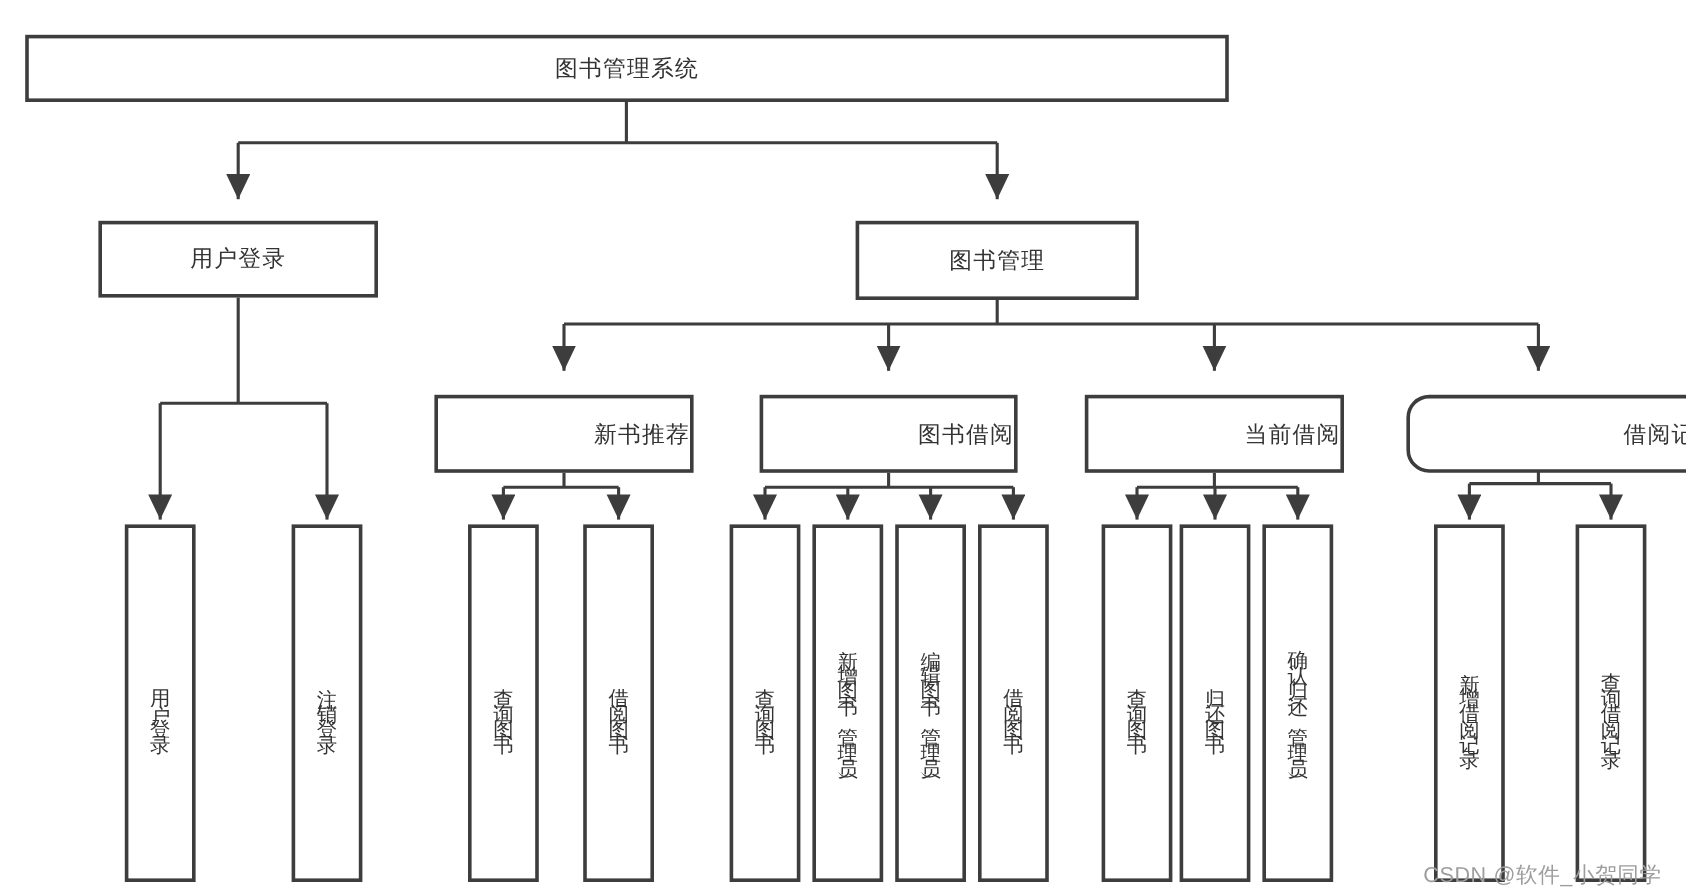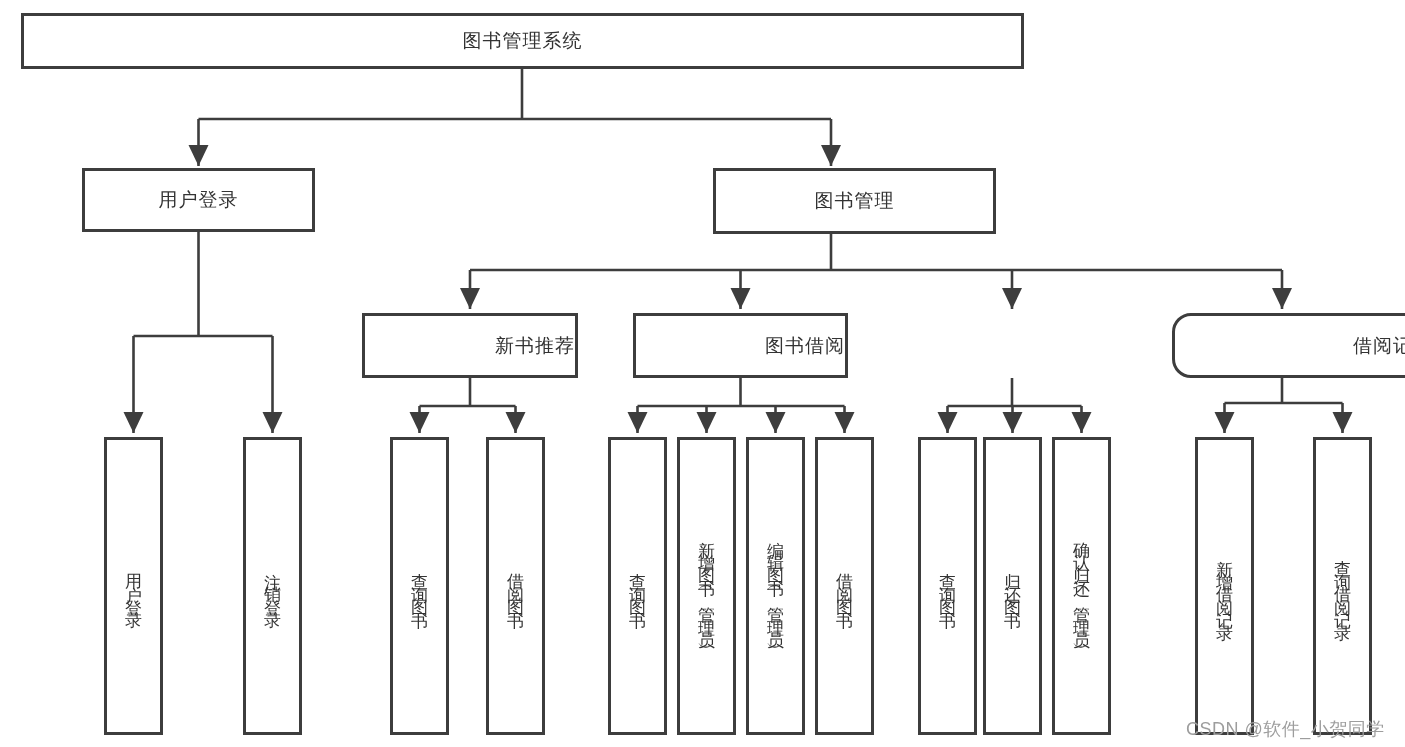--- a/index.html
+++ b/index.html
@@ -22,25 +22,26 @@
   .node{
     position:absolute;
     box-sizing:border-box;
     border:3px solid var(--line);
     background:var(--bg);
     display:flex;align-items:center;justify-content:center;
     color:var(--text);
     font-size:19px;
     letter-spacing:1px;
     white-space:nowrap;
+    margin-top:16px;
   }
   .root{left:21px;top:13px;width:1003px;height:56px;}
   .lvl{height:65px;justify-content:flex-end;}
   .n-user-login{left:82px;top:168px;width:233px;height:64px;}
-  .n-book-mgmt{left:713px;top:168px;width:283px;height:66px;justify-content:center;}
+  .n-book-mgmt{left:713px;top:168px;width:236px;height:66px;justify-content:center;}
   .n-new-book{left:362px;top:313px;width:216px;}
   .n-book-borrow{left:633px;top:313px;width:215px;padding-left:36px;}
   .n-current{left:904px;top:313px;width:216px;}
   .n-record{left:1172px;top:313px;width:264px;border-radius:19px;}
   .leaf{
     position:absolute;
     top:437px;width:59px;height:298px;
     box-sizing:border-box;
     border:3px solid var(--line);
     background:var(--bg);
@@ -126,20 +127,23 @@
   <div class="node n-book-mgmt">
     <span>图书管理</span>
   </div>
 
   <div class="node lvl n-new-book">
     <span>新书推荐</span>
   </div>
   <div class="node lvl n-book-borrow">
     <span>图书借阅</span>
   </div>
+  <div class="node lvl n-current">
+    <span>当前借阅</span>
+  </div>
   <div class="node lvl n-record">
     <span>借阅记录</span>
   </div>
 
   <div class="leaf" style="left:104px">
     <span>用户登录</span>
   </div>
   <div class="leaf" style="left:243px">
     <span>注销登录</span>
   </div>

